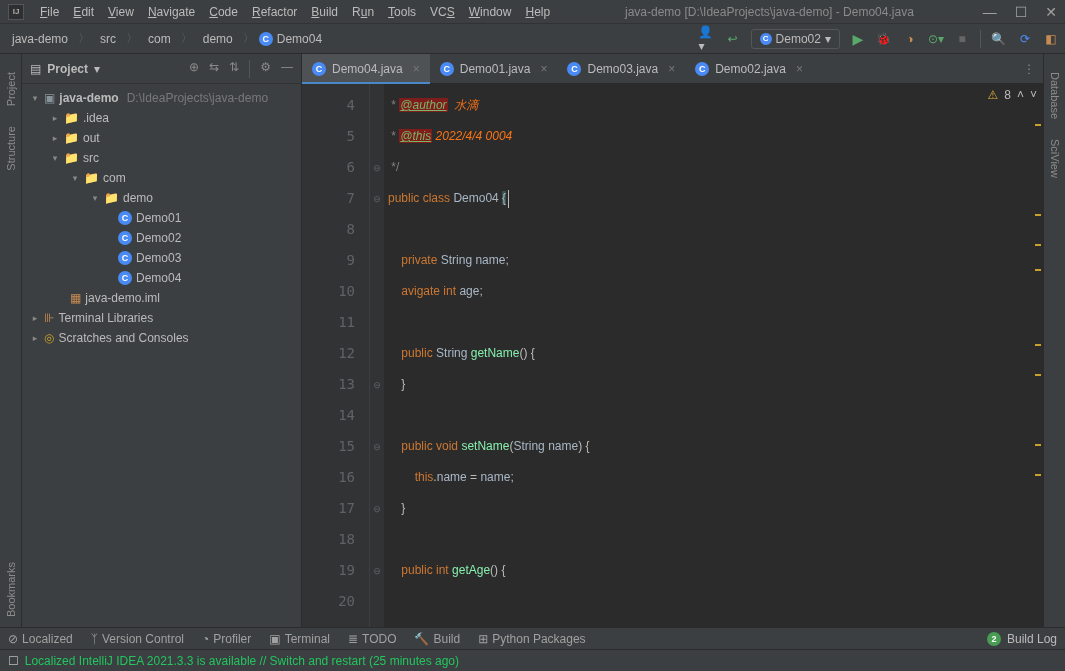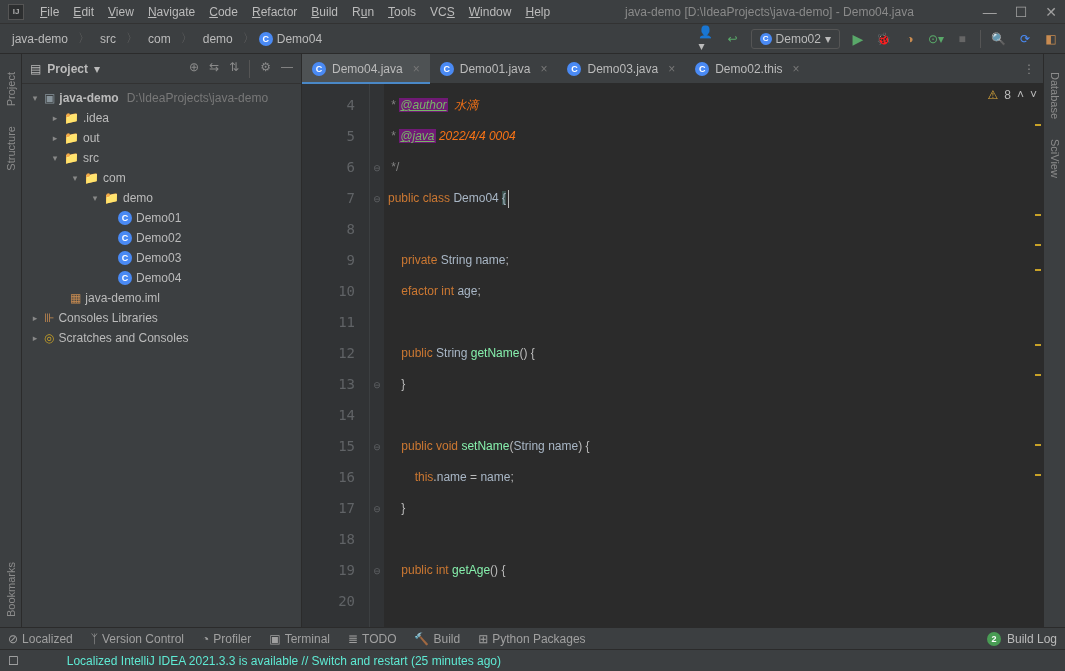--- a/index.html
+++ b/index.html
@@ -51,37 +51,37 @@
 .tabright { margin-left:auto; padding-right:8px; color:#8a8a8a; }
 .code-wrap { flex:1; display:flex; overflow:hidden; position:relative; }
 .gutter { width:68px; background:#313335; text-align:right; padding:6px 14px 6px 0; border-right:1px solid #3c3f41; }
 .gutter div { height:31px; line-height:31px; color:#606366; font-family:Consolas,monospace; font-size:14px; }
 .fold-gutter { width:14px; background:#313335; padding-top:6px; }
 .fold-gutter div { height:31px; display:flex; align-items:center; justify-content:center; color:#606366; font-size:9px; }
 .codelines { flex:1; padding:6px 0 6px 4px; font-family:Consolas,"Courier New",monospace; font-size:15px; position:relative; }
 .codelines .line { height:31px; line-height:31px; white-space:pre; }
 .cm { color:#808080; }
 .cm-it { font-style:italic; color:#f97316; }
-.tag-hl { background:#701a75; color:#77b767; text-decoration:underline; font-style:italic; padding:0 1px; }
+.tag-hl { background:#7f1d1d; color:#77b767; text-decoration:underline; font-style:italic; padding:0 1px; }
 .kw { color:#cc7832; }
 .ty { color:#a9b7c6; }
 .nm { color:#a9b7c6; }
 .fn { color:#86efac; }
 .brace-hl { background:#3b514d; color:#a9b7c6; }
 .warn-strip { position:absolute; top:4px; right:6px; display:flex; align-items:center; gap:6px; color:#bbb; font-size:11px; z-index:2; }
 .warn-tri { color:#eab23c; }
 .caret { display:inline-block; width:1px; height:18px; background:#bbb; vertical-align:middle; margin-left:2px; }
 .right-marker { position:absolute; right:0; top:0; width:10px; height:100%; }
 .right-marker .mk { position:absolute; right:2px; width:6px; height:2px; background:#c9a227; }
 .tools { height:22px; background:#3c3f41; border-top:1px solid #2b2b2b; display:flex; align-items:center; padding:0 8px; gap:18px; }
 .tools .titem { display:flex; align-items:center; gap:4px; color:#a0a0a0; cursor:pointer; }
 .tools .right { margin-left:auto; display:flex; align-items:center; gap:6px; }
 .badge-green { width:14px; height:14px; border-radius:50%; background:#499c54; color:#fff; display:inline-flex; align-items:center; justify-content:center; font-size:9px; font-weight:bold; }
 .status { height:22px; background:#3c3f41; border-top:1px solid #2b2b2b; display:flex; align-items:center; padding:0 8px; }
-.status .msg { color:#5eead4;margin-left:42px; }
+.status .msg { color:#22c55e; }
 .status .right { margin-left:auto; display:flex; gap:14px; color:#a0a0a0; }
 .lock { font-size:11px; }
 .sep-v { width:1px; height:18px; background:#555; }
 </style>
 </head>
 <body>
 
 <div class="titlebar">
   <span class="logo">IJ</span>
   <div class="menubar">
@@ -212,21 +212,21 @@
           <span class="c-icon">C</span>
           <span class="name">Demo04</span>
         </div>
       <div class="tree-row" style="padding-left:48px">
           <span class="folder-orange">▦</span>
           <span class="name">java-demo.iml</span>
         </div>
       <div class="tree-row" style="padding-left:8px">
           <span class="exp">▸</span>
           <span class="lib-icon">⊪</span>
-          <span class="name">Consoles Libraries</span>
+          <span class="name">Terminal Libraries</span>
         </div>
       <div class="tree-row" style="padding-left:8px">
           <span class="exp">▸</span>
           <span style="color:#c9a227">◎</span>
           <span class="name">Scratches and Consoles</span>
         </div>
     </div>
   </div>
 
   <div class="editor">
@@ -241,21 +241,21 @@
           <span>Demo01.java</span>
           <span class="close">×</span>
         </div>
       <div class="tab">
           <span class="c-icon">C</span>
           <span>Demo03.java</span>
           <span class="close">×</span>
         </div>
       <div class="tab">
           <span class="c-icon">C</span>
-          <span>Demo02.this</span>
+          <span>Demo02.java</span>
           <span class="close">×</span>
         </div>
       <span class="tabright">⋮</span>
     </div>
     <div class="code-wrap">
       <div class="warn-strip">
         <span class="warn-tri">⚠</span>
         <span>8</span>
         <span>˄</span>
         <span>˅</span>
@@ -295,26 +295,26 @@
           <div>⊖</div>
           <div></div>
           <div>⊖</div>
           <div></div>
           <div>⊖</div>
           <div></div>
           <div></div>
         </div>
       <div class="codelines" id="codelines">
           <div class="line"><span class="cm"> * </span><span class="tag-hl">@author</span><span class="cm-it">  水滴</span></div>
-          <div class="line"><span class="cm"> * </span><span class="tag-hl">@java</span><span class="cm-it"> 2022/4/4 0004</span></div>
+          <div class="line"><span class="cm"> * </span><span class="tag-hl">@this</span><span class="cm-it"> 2022/4/4 0004</span></div>
           <div class="line"><span class="cm"> */</span></div>
           <div class="line"><span class="kw">public class</span> <span class="nm">Demo04</span> <span class="brace-hl">{</span><span class="caret"></span></div>
           <div class="line"></div>
           <div class="line">    <span class="kw">private</span> <span class="ty">String</span> <span class="nm">name</span>;</div>
-          <div class="line">    <span class="kw">efactor int</span> <span class="nm">age</span>;</div>
+          <div class="line">    <span class="kw">avigate int</span> <span class="nm">age</span>;</div>
           <div class="line"></div>
           <div class="line">    <span class="kw">public</span> <span class="ty">String</span> <span class="fn">getName</span>() {</div>
           <div class="line">    }</div>
           <div class="line"></div>
           <div class="line">    <span class="kw">public void</span> <span class="fn">setName</span>(<span class="ty">String</span> <span class="nm">name</span>) {</div>
           <div class="line">        <span class="kw">this</span>.<span class="nm">name</span> = <span class="nm">name</span>;</div>
           <div class="line">    }</div>
           <div class="line"></div>
           <div class="line">    <span class="kw">public int</span> <span class="fn">getAge</span>() {</div>
         </div>

